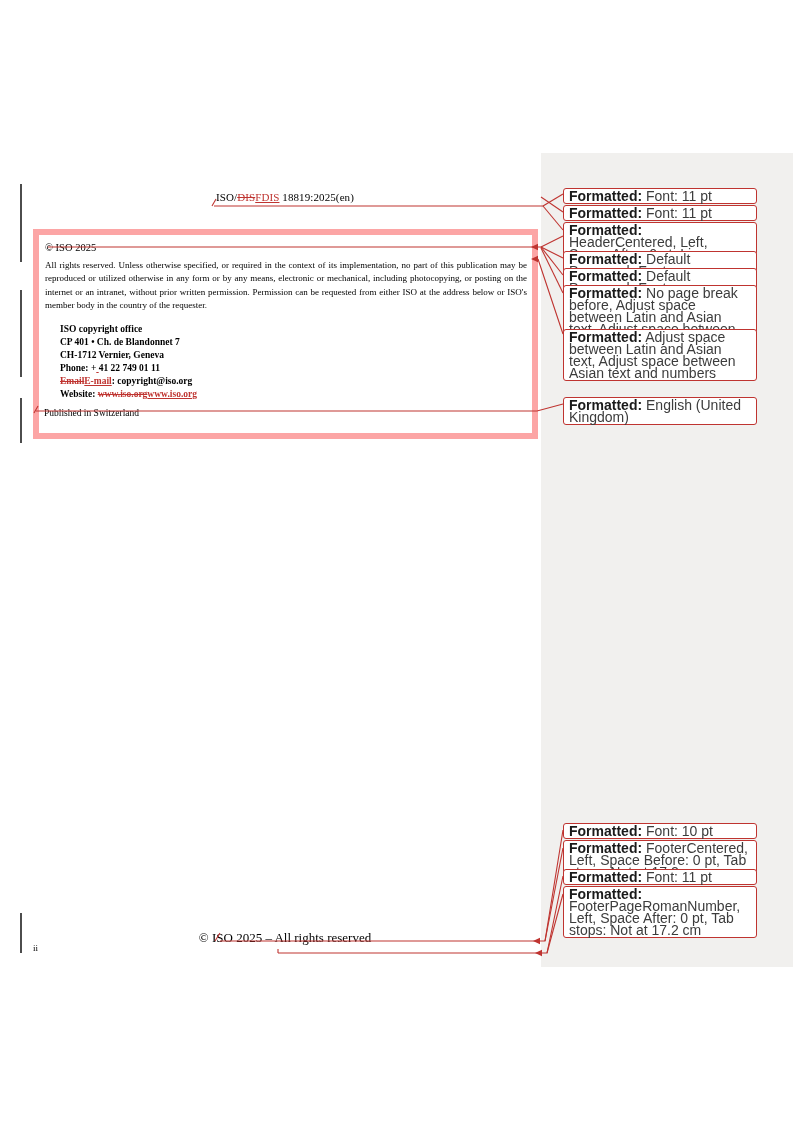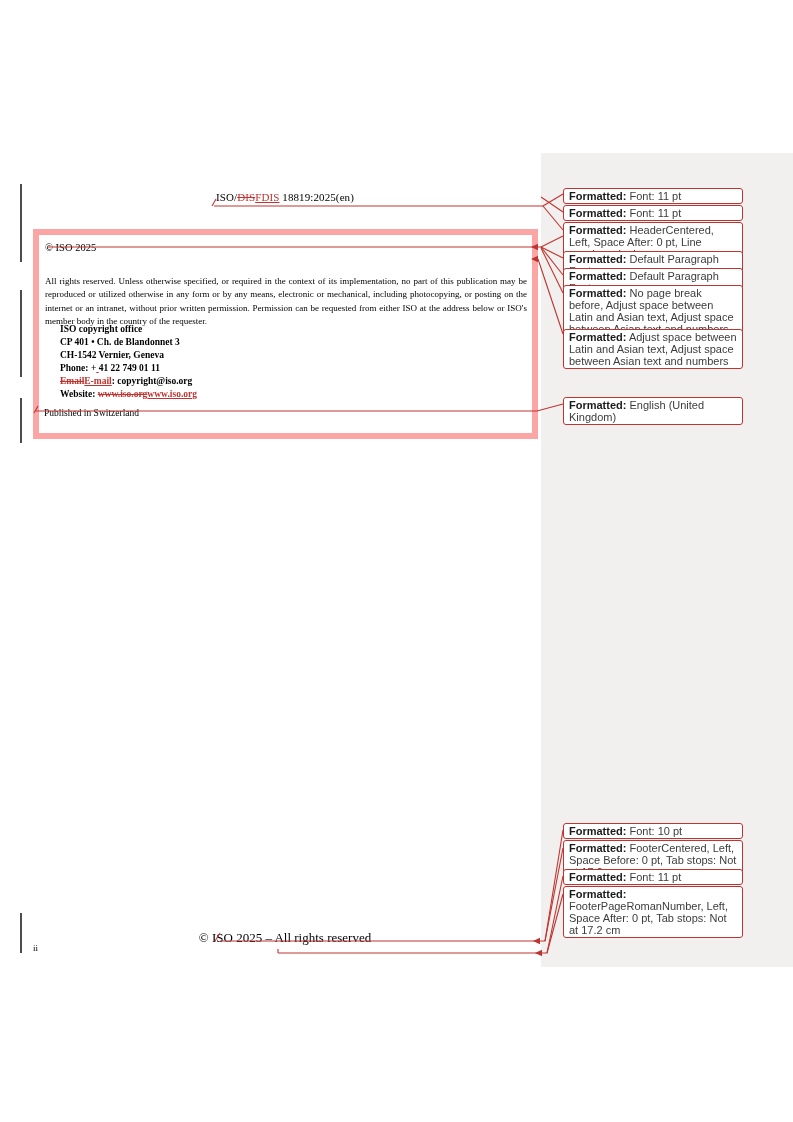--- a/index.html
+++ b/index.html
@@ -33,39 +33,39 @@
   }
   .del{color:var(--red);text-decoration:line-through;text-decoration-color:var(--red);}
   .ins{color:var(--red);text-decoration:underline;text-decoration-color:var(--red);}
   .copyright-box{
     position:absolute;left:33px;top:229px;width:505px;height:210px;
     border:6px solid #fca5a5;background:#fff;z-index:3;
   }
   .cb-copyright{position:absolute;left:6px;top:7px;font-size:10.5px;}
   .cb-paragraph{
     position:absolute;left:6px;top:24px;right:5px;
-    font-size:9px;line-height:13.4px;text-align:justify;margin-top:16px;
+    font-size:9px;line-height:13.4px;text-align:justify;
   }
   .cb-address{position:absolute;left:21px;top:88px;font-size:9.5px;line-height:13px;font-weight:bold;}
   .cb-published{position:absolute;left:5px;top:173px;font-size:9.5px;}
   .doc-footer-line{
     position:absolute;left:33px;top:930px;width:504px;
     text-align:center;font-size:13px;z-index:3;
   }
   .doc-footer-page{
     position:absolute;left:33px;top:943px;width:504px;
     font-size:9px;z-index:3;
   }
   
   .balloon{
-    position:absolute;left:563px;width:180px;
+    position:absolute;left:563px;width:194px;
     background:#ffffff;border:1px solid var(--red);border-radius:3px;
     padding:1px 5px;z-index:7;
     font-family:"Liberation Sans","DejaVu Sans",sans-serif;
-    font-size:11px;line-height:12px;color:var(--balloon-text);
+    font-size:14px;line-height:12px;color:var(--balloon-text);
   }
   .balloon b{color:#1a1a1a;font-weight:bold;}
 </style>
 </head>
 <body>
 
 <div class="markup-area"></div>
 
 <svg class="overlay" viewBox="0 0 793 1122" xmlns="http://www.w3.org/2000/svg">
 
@@ -113,22 +113,22 @@
 
 <div class="doc-header">
   <span>ISO/</span><span class="del">DIS</span><span class="ins">FDIS</span><span> 18819:2025(en)</span>
 </div>
 
 <div class="copyright-box">
   <div class="cb-copyright">© ISO 2025</div>
   <div class="cb-paragraph">All rights reserved. Unless otherwise specified, or required in the context of its implementation, no part of this publication may be reproduced or utilized otherwise in any form or by any means, electronic or mechanical, including photocopying, or posting on the internet or an intranet, without prior written permission. Permission can be requested from either ISO at the address below or ISO's member body in the country of the requester.</div>
   <div class="cb-address">
     <div>ISO copyright office</div>
-    <div>CP 401 • Ch. de Blandonnet 3</div>
-    <div>CH-1542 Vernier, Geneva</div>
+    <div>CP 401 • Ch. de Blandonnet 7</div>
+    <div>CH-1712 Vernier, Geneva</div>
     <div><span>Phone: +</span><span class="ins">&nbsp;</span><span>41 22 749 01 11</span></div>
     <div><span class="del">Email</span><span class="ins">E-mail</span><span>: copyright@iso.org</span></div>
     <div><span>Website: </span><span class="del">www.iso.org</span><span class="ins">www.iso.org</span></div>
   </div>
   <div class="cb-published">Published in Switzerland</div>
 </div>
 
 <div class="doc-footer-line">© ISO 2025 – All rights reserved</div>
 <div class="doc-footer-page">ii</div>
 

